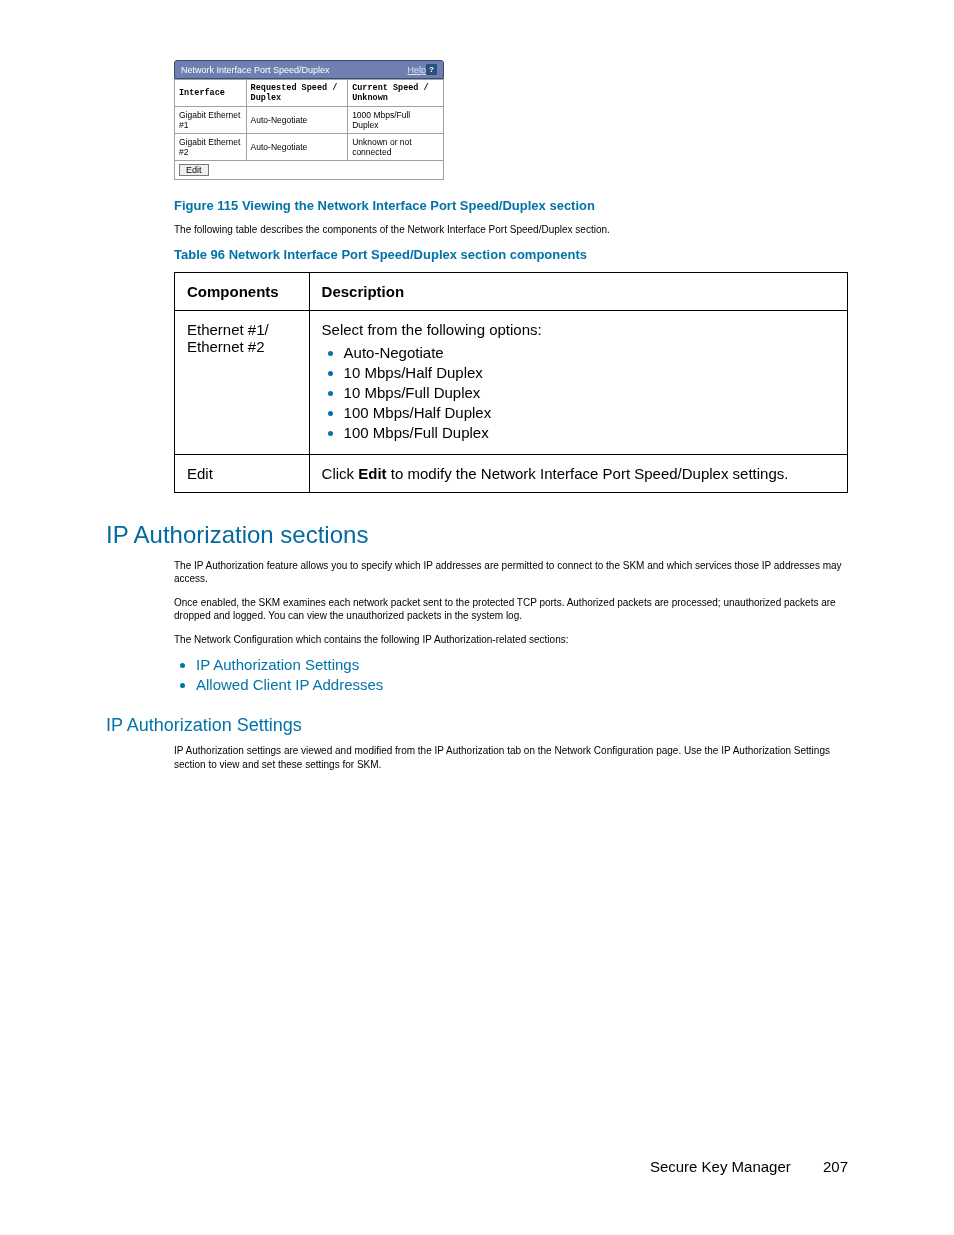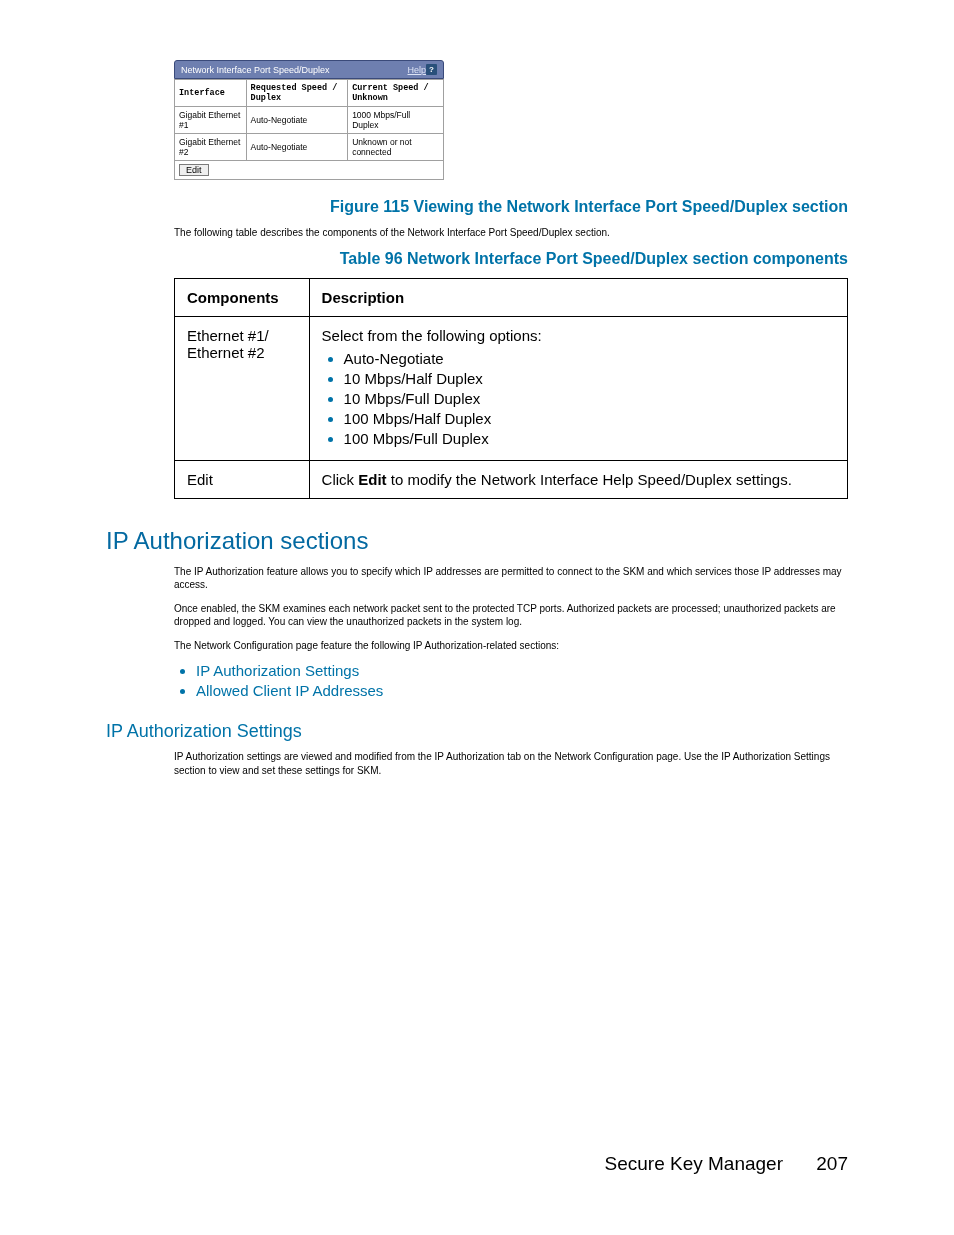--- a/index.html
+++ b/index.html
@@ -67,23 +67,22 @@
     font-size: 9px;
     background: #efefef;
     border: 1px solid #7a7a7a;
     padding: 0 6px;
     cursor: pointer;
   }
   
   .fig-caption, .tbl-caption {
     color: #0073a8;
     font-weight: bold;
-    font-size: 16px;
+    font-size: 13px;
     margin: 4px 0 10px 0;
-    text-align: right;
   }
   .fig-caption { margin-left: 68px; }
   .tbl-caption { margin-left: 0; }
   
   p.body {
     font-size: 10px;
     line-height: 1.35;
     margin: 8px 0 10px 0;
   }
   
@@ -133,21 +132,21 @@
     color: #0073a8;
     font-weight: normal;
     font-size: 18px;
     margin: 22px 0 6px 0;
   }
   
   .footer {
     position: absolute;
     bottom: 60px;
     right: 106px;
-    font-size: 19px;
+    font-size: 15px;
     text-align: right;
   }
   .footer .pg { margin-left: 28px; }
 </style>
 </head>
 <body>
 
 <div class="page">
 
   <div class="panel">
@@ -210,33 +209,33 @@
               <li>10 Mbps/Half Duplex</li>
               <li>10 Mbps/Full Duplex</li>
               <li>100 Mbps/Half Duplex</li>
               <li>100 Mbps/Full Duplex</li>
             </ul>
           </td>
         </tr>
         <tr>
           <td>Edit</td>
           <td>
-            <span>Click </span><b>Edit</b><span> to modify the Network Interface Help Speed/Duplex settings.</span>
+            <span>Click </span><b>Edit</b><span> to modify the Network Interface Port Speed/Duplex settings.</span>
           </td>
         </tr>
       </tbody>
     </table>
   </div>
 
   <h1 class="section">IP Authorization sections</h1>
 
   <div class="body-indent">
     <p class="body">The IP Authorization feature allows you to specify which IP addresses are permitted to connect to the SKM and which services those IP addresses may access.</p>
     <p class="body">Once enabled, the SKM examines each network packet sent to the protected TCP ports. Authorized packets are processed; unauthorized packets are dropped and logged. You can view the unauthorized packets in the system log.</p>
-    <p class="body">The Network Configuration page feature the following IP Authorization-related sections:</p>
+    <p class="body">The Network Configuration which contains the following IP Authorization-related sections:</p>
     <ul class="linklist">
       <li><a href="#">IP Authorization Settings</a></li>
       <li><a href="#">Allowed Client IP Addresses</a></li>
     </ul>
   </div>
 
   <h2 class="subsection">IP Authorization Settings</h2>
 
   <div class="body-indent">
     <p class="body">IP Authorization settings are viewed and modified from the IP Authorization tab on the Network Configuration page. Use the IP Authorization Settings section to view and set these settings for SKM.</p>

